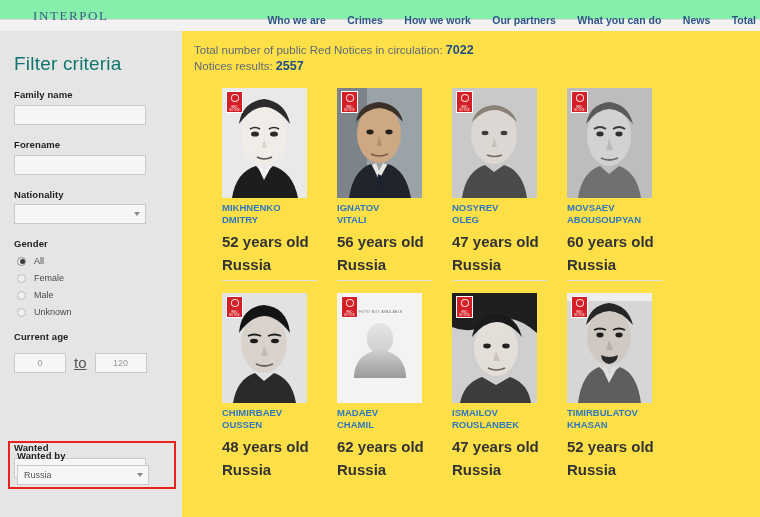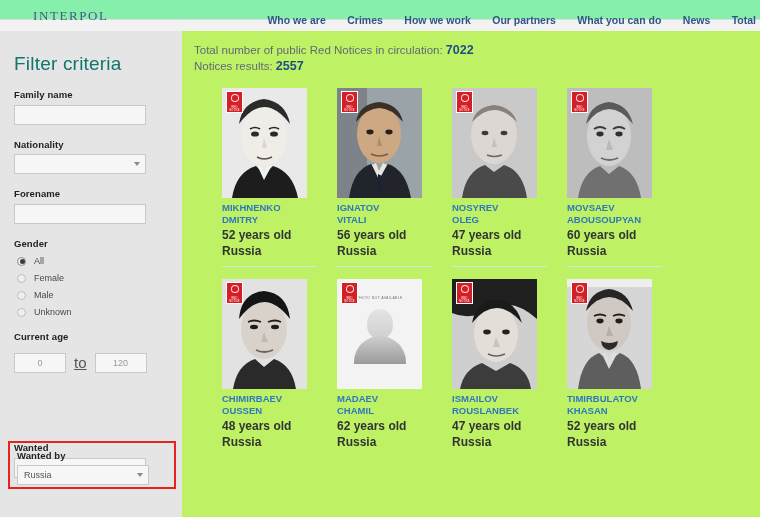--- a/index.html
+++ b/index.html
@@ -82,21 +82,21 @@
   .age-to { font-size:15px; color:#555; margin:7px 8px;text-decoration:underline; }
 
   
   .highlight {
     position:absolute; left:8px; top:410px; width:168px; height:48px;
     border:2px solid #e8231f;
   }
   .wanted-inner { margin:7px 0 0 7px; }
 
   
-  .main { position:absolute; left:182px; top:31px; width:578px; height:486px; background:#bef264; }
+  .main { position:absolute; left:182px; top:31px; width:578px; height:486px; background:#fde047; }
   .counts { margin:11px 0 0 12px; }
   .count-line { font-size:11.5px; color:#5f6a78; line-height:16px; }
   .count-line b { color:#1f4e87; font-size:12.5px; }
 
   .grid { margin:14px 0 0 40px; }
   .row { display:flex; }
   .card { width:115px; margin-right:0px; position:relative; }
   .photo-wrap { position:relative; width:85px; height:110px; }
   .photo {
     width:85px; height:110px; overflow:hidden; position:relative;
@@ -113,21 +113,21 @@
     border:1px solid rgba(255,255,255,.85);
   }
   .badge .badge-txt {
     font-size:2.6px; color:#fff; line-height:3.2px; text-align:center;
     margin-top:4px; letter-spacing:.1px;
   }
   .name {
     font-size:9.5px; font-weight:bold; color:#2f78bd; line-height:11.5px;
     margin-top:4px;
   }
-  .meta { font-size:12px; font-weight:bold; color:#333; line-height:12px; margin-top:4px; }
+  .meta { font-size:15px; font-weight:bold; color:#333; line-height:12px; margin-top:11px; }
   .divider { width:95px; height:1px; background:#e0e0e0; margin-top:9px; }
   .row2 { margin-top:12px; }
 
   
   .nophoto { width:85px; height:110px; background:#f3f3f3; position:relative; }
   .nophoto-label {
     position:absolute; top:17px; left:0; right:0; text-align:center;
     font-size:3.6px; color:#777; letter-spacing:.3px;
   }
   .silhouette-head {
@@ -165,30 +165,30 @@
   <div class="sidebar">
 
     <h1 class="filter-title">Filter criteria</h1>
 
     <div class="field">
       <div class="field-label">Family name</div>
       <input class="text-input" type="text" value="" style="">
     </div>
 
     <div class="field">
+      <div class="field-label">Forename</div>
+      <input class="text-input" type="text" value="" style="">
+    </div>
+
+    <div class="field">
       <div class="field-label">Nationality</div>
       <div class="select-wrap">
         <div class="select-box"></div>
         <span class="caret"></span>
       </div>
-    </div>
-
-    <div class="field">
-      <div class="field-label">Forename</div>
-      <input class="text-input" type="text" value="" style="">
     </div>
 
     <div class="field">
       <div class="field-label">Gender</div>
     </div>
     <div class="radio-row">
       <span class="radio checked"></span>
       <span class="radio-label">All</span>
     </div>
     <div class="radio-row">

